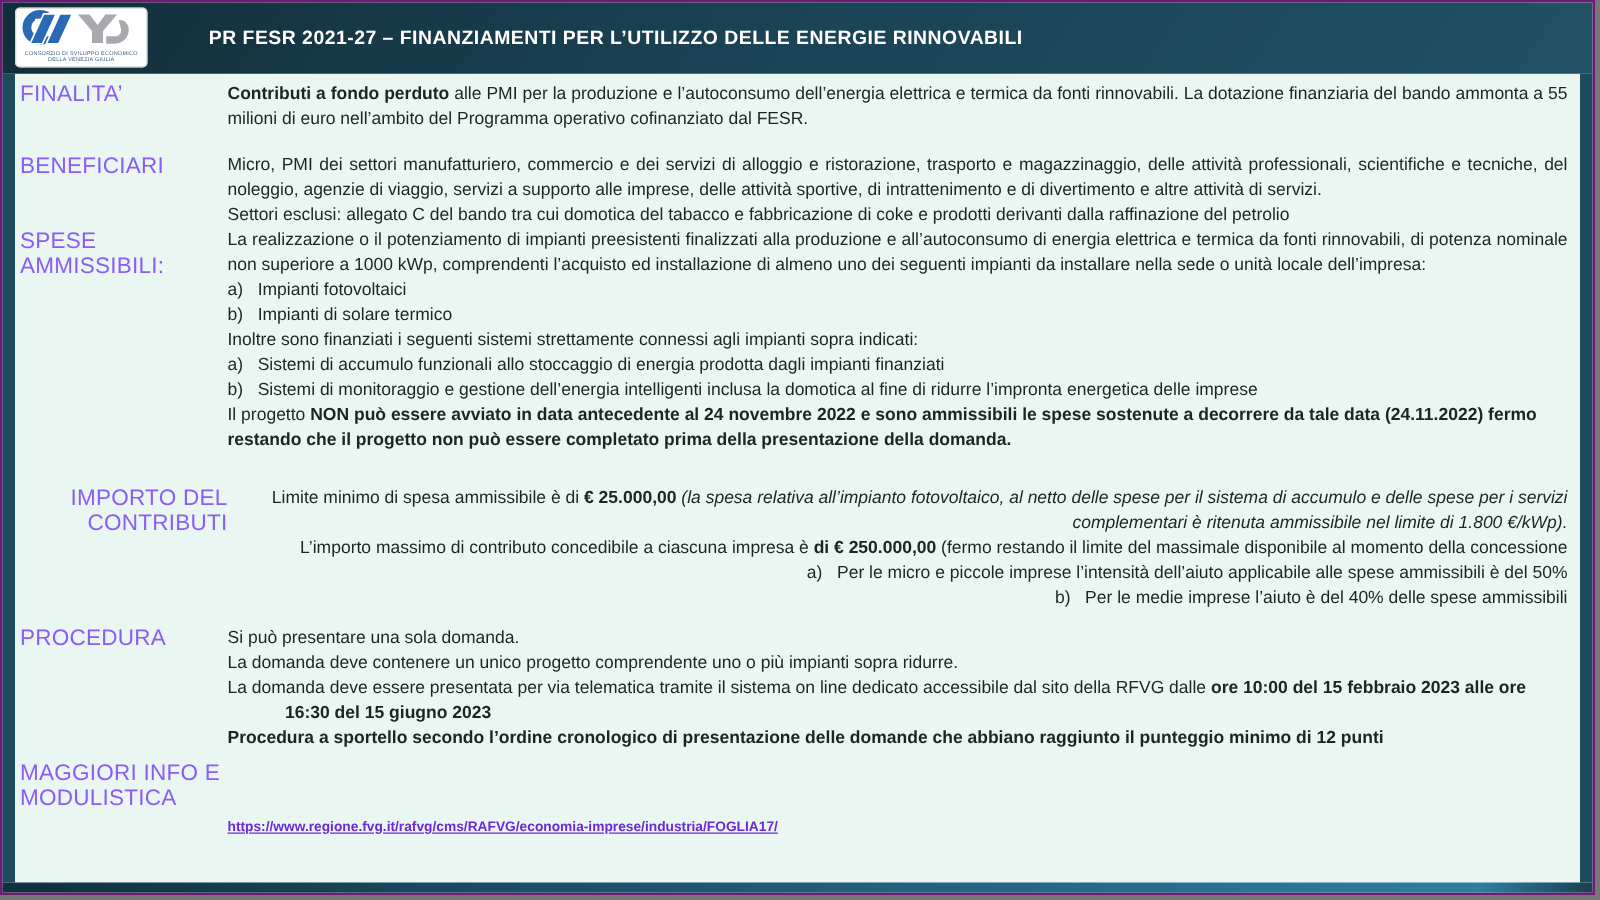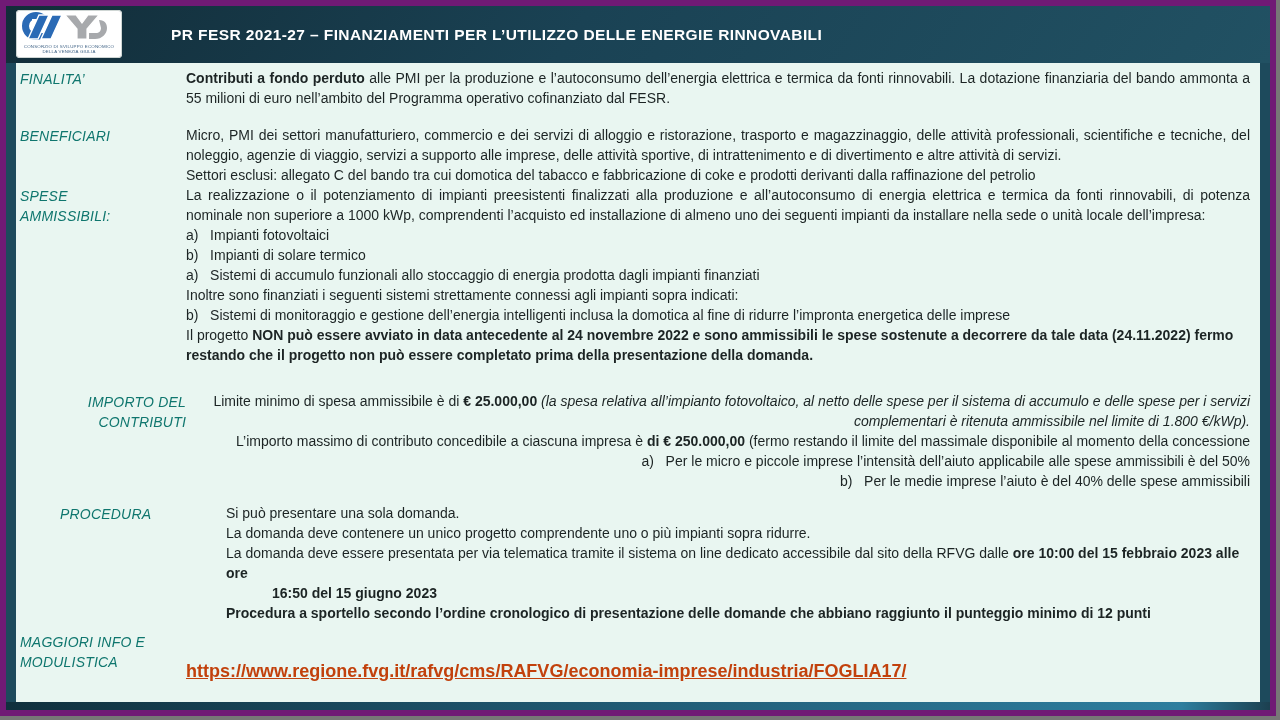--- a/index.html
+++ b/index.html
@@ -1,18 +1,18 @@
 <!DOCTYPE html>
 <html lang="it"><head>
 <meta charset="utf-8">
 <style>
   html,body{margin:0;padding:0;}
   body{width:1280px;height:720px;overflow:hidden;background:#777;
        font-family:"Liberation Sans",sans-serif;}
-  .page{position:relative;width:1276px;height:716px;border:6px solid #701a75;
+  .page{position:relative;width:1276px;height:716px;border:2px solid #701a75;
         background:#e9f6f1;box-sizing:border-box;}
   
   .hdr{position:absolute;top:0;left:0;right:0;height:57px;
        background:linear-gradient(125deg,#122d39 0%,#1a4254 45%,#215163 100%);
        display:flex;align-items:center;}
   .logo-card{position:absolute;left:10px;top:4px;width:106px;height:48px;
              background:#fff;border-radius:4px;box-shadow:0 0 0 1px #cfd6d4 inset;
              display:flex;flex-direction:column;align-items:center;justify-content:flex-start;
              padding-top:2px;box-sizing:border-box;}
   .logo-card svg{display:block;}
@@ -22,34 +22,34 @@
           letter-spacing:.4px;white-space:nowrap;}
   
   .strip{position:absolute;top:57px;bottom:8px;width:10px;background:#1d4a5c;}
   .strip.left{left:0;} .strip.right{right:0;}
   .ftr{position:absolute;left:0;right:0;bottom:0;height:8px;
        background:linear-gradient(90deg,#10303d 0%,#1c4f66 35%,#2a7493 80%,#2e7e9e 93%,#1c4050 100%);}
   
   main{position:absolute;top:57px;left:10px;right:10px;bottom:8px;
        padding:5px 10px 0 4px;box-sizing:border-box;color:#1c2424;}
   section{display:grid;grid-template-columns:166px 1fr;}
-  .lbl{font-size:14px;line-height:20px;color:#0f766e;letter-spacing:.2px;
-       white-space:pre-line;padding-top:1px;font-style:italic;}
+  .lbl{font-size:18px;line-height:20px;color:#8b5cf6;letter-spacing:.2px;
+       white-space:pre-line;padding-top:1px;}
   .txt{font-size:14px;line-height:20px;}
   .txt p{margin:0;}
   .just{text-align:justify;}
   .mt9{margin-top:9px;} .mt11{margin-top:11px;}
   .sec-benef{margin-top:17px;} .sec-spese{margin-top:0;}
-  .sec-importo{margin-top:26px;text-align:right;} .sec-proc{margin-top:12px;margin-left:40px;}
+  .sec-importo{margin-top:26px;text-align:right;} .sec-proc{margin-top:12px;}
   .sec-info{margin-top:8px;}
   i{font-style:italic;}
   b{font-weight:bold;}
   .indent2{margin-left:46px;display:inline-block;}
-  .link{color:#c2410c;font-weight:bold;text-decoration:underline;font-size:18px;
-        margin-top:30px;display:inline-block;}
+  .link{color:#6d28d9;font-weight:bold;text-decoration:underline;font-size:11px;
+        margin-top:45px;display:inline-block;}
 </style>
 </head>
 <body>
 
 <div class="page">
 
   <div class="hdr">
     <div class="logo-card">
       <svg width="100" height="32" viewBox="0 0 100 32">
         <circle cx="17" cy="14" r="10.5" fill="none" stroke="#2a6ab5" stroke-width="7"></circle>
@@ -85,22 +85,22 @@
       </div>
     </section>
 
     <section class="sec-spese">
       <div class="lbl">SPESE
 AMMISSIBILI:</div>
       <div class="txt">
         <p class="just">La realizzazione o il potenziamento di impianti preesistenti finalizzati alla produzione e all’autoconsumo di energia elettrica e termica da fonti rinnovabili, di potenza nominale non superiore a 1000 kWp, comprendenti l’acquisto ed installazione di almeno uno dei seguenti impianti da installare nella sede o unità locale dell’impresa:</p>
         <p>a)&nbsp;&nbsp;&nbsp;Impianti fotovoltaici</p>
         <p>b)&nbsp;&nbsp;&nbsp;Impianti di solare termico</p>
+        <p>Inoltre sono finanziati i seguenti sistemi strettamente connessi agli impianti sopra indicati:</p>
         <p>a)&nbsp;&nbsp;&nbsp;Sistemi di accumulo funzionali allo stoccaggio di energia prodotta dagli impianti finanziati</p>
-        <p>Inoltre sono finanziati i seguenti sistemi strettamente connessi agli impianti sopra indicati:</p>
         <p>b)&nbsp;&nbsp;&nbsp;Sistemi di monitoraggio e gestione dell’energia intelligenti inclusa la domotica al fine di ridurre l’impronta energetica delle imprese</p>
         <p><span>Il progetto </span><b>NON può essere avviato in data antecedente al 24 novembre 2022 e sono ammissibili le spese sostenute a decorrere da tale data (24.11.2022) fermo restando che il progetto non può essere completato prima della presentazione della domanda.</b></p>
       </div>
     </section>
 
     <section class="sec-importo">
       <div class="lbl">IMPORTO DEL
 CONTRIBUTI</div>
       <div class="txt">
         <p><span>Limite minimo di spesa ammissibile è di </span><b>€ 25.000,00 </b><i>(la spesa relativa all’impianto fotovoltaico, al netto delle spese per il sistema di accumulo e delle spese per i servizi complementari è ritenuta ammissibile nel limite di 1.800 €/kWp).</i></p>
@@ -108,21 +108,21 @@
         <p>a)&nbsp;&nbsp;&nbsp;Per le micro e piccole imprese l’intensità dell’aiuto applicabile alle spese ammissibili è del 50%</p>
         <p>b)&nbsp;&nbsp;&nbsp;Per le medie imprese l’aiuto è del 40% delle spese ammissibili</p>
       </div>
     </section>
 
     <section class="sec-proc">
       <div class="lbl">PROCEDURA</div>
       <div class="txt">
         <p>Si può presentare una sola domanda.</p>
         <p class="mt9">La domanda deve contenere un unico progetto comprendente uno o più impianti sopra ridurre.</p>
-        <p class="mt9"><span>La domanda deve essere presentata per via telematica tramite il sistema on line dedicato accessibile dal sito della RFVG dalle </span><b>ore 10:00 del 15 febbraio 2023 alle ore</b><br><b class="indent2">16:50 del 15 giugno 2023</b></p>
+        <p class="mt9"><span>La domanda deve essere presentata per via telematica tramite il sistema on line dedicato accessibile dal sito della RFVG dalle </span><b>ore 10:00 del 15 febbraio 2023 alle ore</b><br><b class="indent2">16:30 del 15 giugno 2023</b></p>
         <p class="mt11"><b>Procedura a sportello secondo l’ordine cronologico di presentazione delle domande che abbiano raggiunto il punteggio minimo di 12 punti</b></p>
       </div>
     </section>
 
     <section class="sec-info">
       <div class="lbl">MAGGIORI INFO E
 MODULISTICA</div>
       <div class="txt">
         <a class="link" href="#">https://www.regione.fvg.it/rafvg/cms/RAFVG/economia-imprese/industria/FOGLIA17/</a>
       </div>

